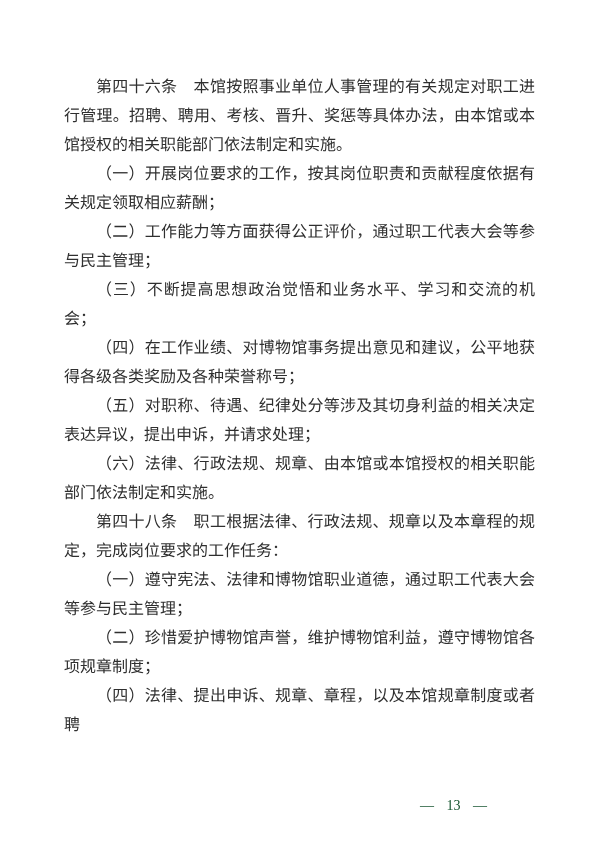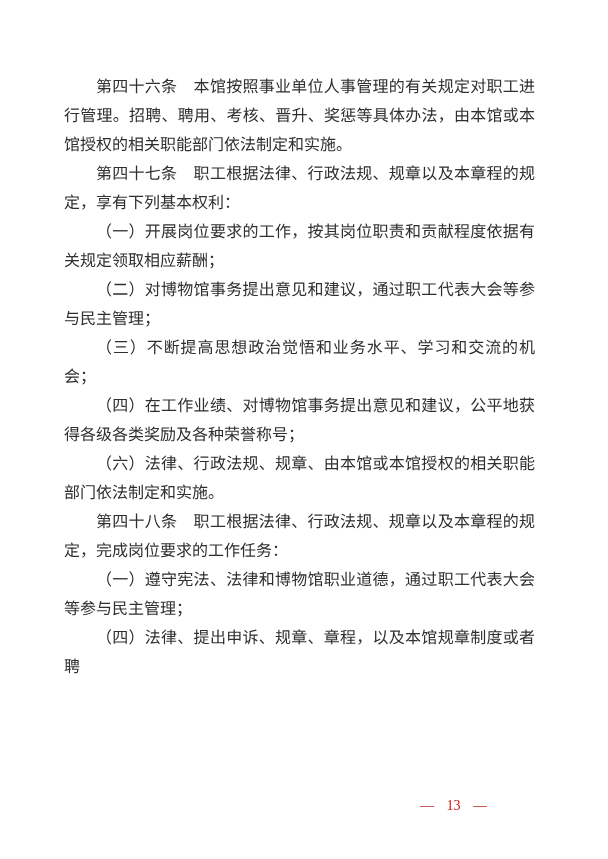--- a/index.html
+++ b/index.html
@@ -35,35 +35,36 @@
     text-align: justify;
     text-indent: 2em;
     word-break: break-all;
   }
   .footer {
     position: absolute;
     top: 798px;
     right: 73px;
     font-size: 14px;
     line-height: 16px;
-    color: #b91c1c;
+    color: #14532d;
     word-spacing: 9px;
     white-space: nowrap;
   }
 </style>
 </head>
 <body>
 
 <div class="page">
   <div class="content">
     <p class="para">第四十六条　本馆按照事业单位人事管理的有关规定对职工进行管理。招聘、聘用、考核、晋升、奖惩等具体办法，由本馆或本馆授权的相关职能部门依法制定和实施。</p>
-    <p class="para">第四十七条　职工根据法律、行政法规、规章以及本章程的规定，享有下列基本权利：</p>
     <p class="para">（一）开展岗位要求的工作，按其岗位职责和贡献程度依据有关规定领取相应薪酬；</p>
-    <p class="para">（二）对博物馆事务提出意见和建议，通过职工代表大会等参与民主管理；</p>
+    <p class="para">（二）工作能力等方面获得公正评价，通过职工代表大会等参与民主管理；</p>
     <p class="para">（三）不断提高思想政治觉悟和业务水平、学习和交流的机会；</p>
     <p class="para">（四）在工作业绩、对博物馆事务提出意见和建议，公平地获得各级各类奖励及各种荣誉称号；</p>
+    <p class="para">（五）对职称、待遇、纪律处分等涉及其切身利益的相关决定表达异议，提出申诉，并请求处理；</p>
     <p class="para">（六）法律、行政法规、规章、由本馆或本馆授权的相关职能部门依法制定和实施。</p>
     <p class="para">第四十八条　职工根据法律、行政法规、规章以及本章程的规定，完成岗位要求的工作任务：</p>
     <p class="para">（一）遵守宪法、法律和博物馆职业道德，通过职工代表大会等参与民主管理；</p>
+    <p class="para">（二）珍惜爱护博物馆声誉，维护博物馆利益，遵守博物馆各项规章制度；</p>
     <p class="para">（四）法律、提出申诉、规章、章程，以及本馆规章制度或者聘</p>
   </div>
   <div class="footer">— 13 —</div>
 </div>
 
 </body></html>

